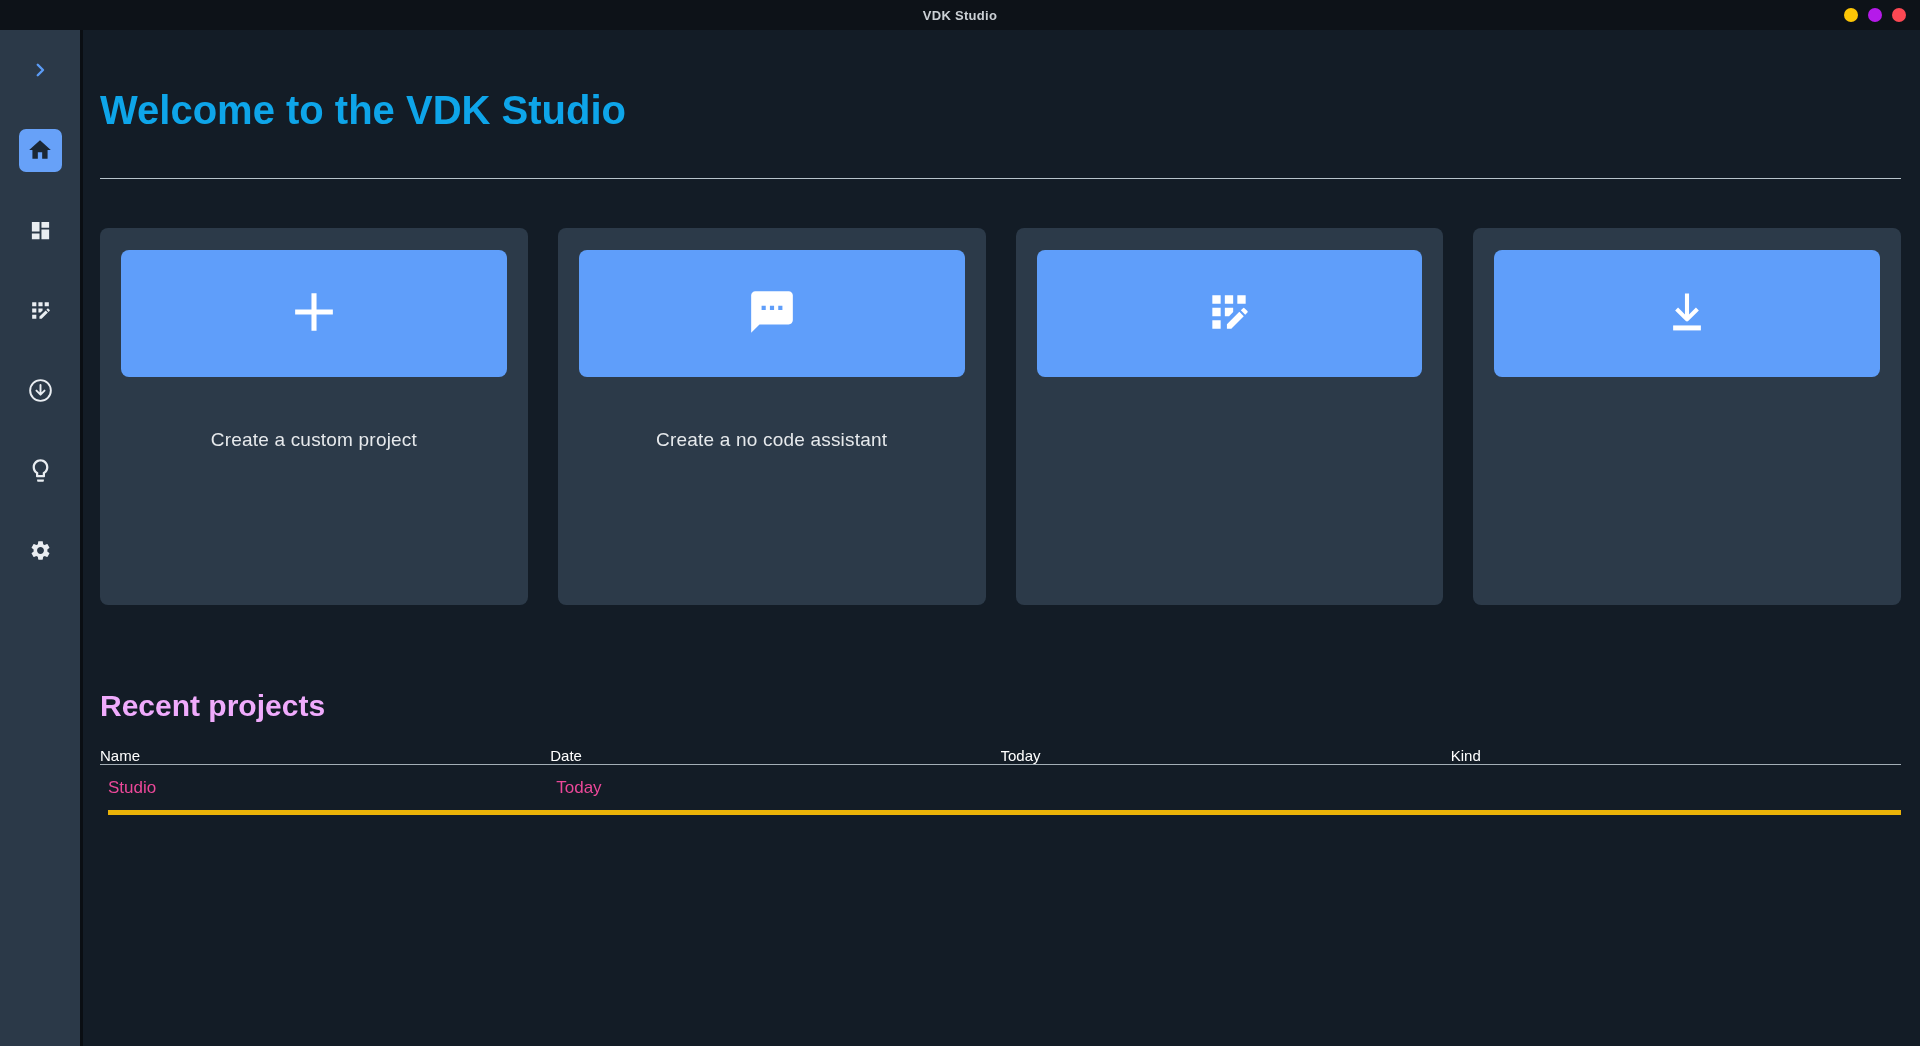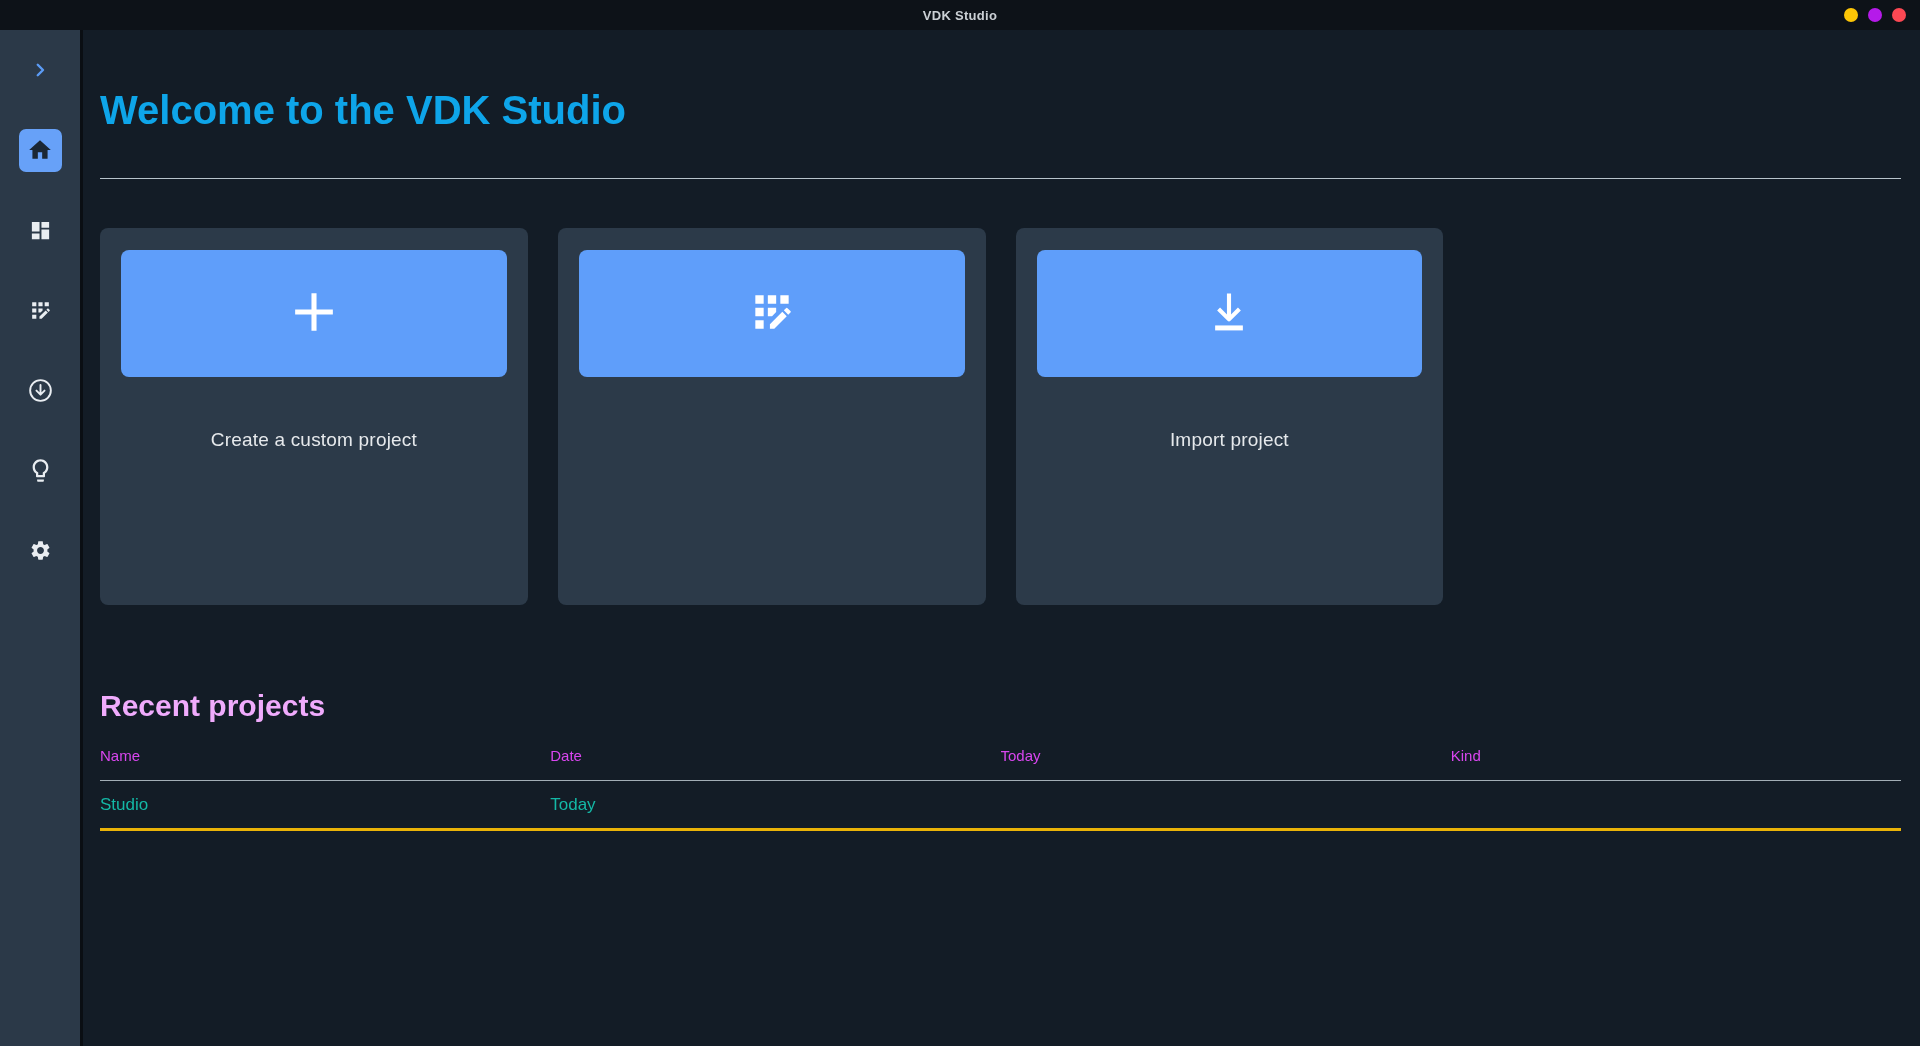--- a/index.html
+++ b/index.html
@@ -66,27 +66,27 @@
   .card-label{
     margin-top:52px;text-align:center;color:#e6e9ec;font-size:19px;letter-spacing:.2px;
   }
   
   .section-title{
     margin:84px 0 0;color:#f0abfc;font-size:30px;font-weight:bold;line-height:34px;
   }
   .table{margin-top:10px;}
   .thead{
     display:grid;grid-template-columns:repeat(4,1fr);
-    padding:14px 0 16px;border-bottom:1px solid #a3aeb6;
-    color:#d946ef;font-size:15px;
+    padding:14px 0 0;border-bottom:1px solid #a3aeb6;
+    color:#ffffff;font-size:15px;
   }
   .trow{
     display:grid;grid-template-columns:repeat(4,1fr);
-    height:50px;align-items:center;border-bottom:3px solid #eab308;
-    color:#14b8a6;font-size:17px;cursor:pointer;
+    height:50px;align-items:center;border-bottom:5px solid #eab308;
+    color:#ec4899;font-size:17px;cursor:pointer;margin-left:8px;
   }
   .cell{padding-right:12px;white-space:nowrap;overflow:hidden;text-overflow:ellipsis;}
 </style>
 </head>
 <body>
 
 <div class="titlebar">
   <span class="titlebar-title">VDK Studio</span>
   <div class="window-dots">
     <span class="dot yellow"></span>
@@ -168,41 +168,50 @@
         <div class="card-button">
           <span>
             <svg width="58" height="58" viewBox="0 0 24 24">
                 <path d="M12 4.2v15.6M4.2 12h15.6" fill="none" stroke="#ffffff" stroke-width="2.1"></path>
               </svg>
           </span>
         </div>
         <div class="card-label">Create a custom project</div>
       </div>
 
+      <div class="card">
+        <div class="card-button">
+          <span>
+            <svg width="50" height="50" viewBox="0 0 24 24" fill="#ffffff" fill-rule="evenodd">
+                <path d="M20 2H4c-1.1 0-2 .9-2 2v18l4-4h14c1.1 0 2-.9 2-2V4c0-1.1-.9-2-2-2zM9 11H7V9h2v2zm4 0h-2V9h2v2zm4 0h-2V9h2v2z"></path>
+              </svg>
+          </span>
+        </div>
+        <div class="card-label">Create a no code assistant</div>
+      </div>
 
       <div class="card">
         <div class="card-button">
           <span>
             <svg width="50" height="50" viewBox="0 0 24 24" fill="#ffffff">
                 <path d="M10 4h4v4h-4zM4 16h4v4H4zM4 10h4v4H4zM4 4h4v4H4zM16 4h4v4h-4zM11 17.86V20h2.1l5.98-5.97-2.12-2.12-5.96 5.95zM14 12.03V10h-4v4h2.03l1.97-1.97zM20.85 11.56l-1.41-1.41a.49.49 0 0 0-.71 0l-1.06 1.06 2.12 2.12 1.06-1.06c.2-.2.2-.51 0-.71z"></path>
               </svg>
           </span>
         </div>
       </div>
 
       <div class="card">
         <div class="card-button">
           <span>
             <svg width="52" height="52" viewBox="0 0 24 24">
                 <path d="M12 3.5V15M7.2 10.6l4.8 4.8 4.8-4.8" fill="none" stroke="#ffffff" stroke-width="1.9" stroke-linejoin="round"></path>
                 <rect x="5.6" y="18.2" width="12.8" height="2.3" fill="#ffffff"></rect>
               </svg>
           </span>
         </div>
-        <div class="card-label">Import project</div>
       </div>
     </div>
 
     <h2 class="section-title">Recent projects</h2>
 
     <div class="table">
       <div class="thead">
         <div class="cell">Name</div>
         <div class="cell">Date</div>
         <div class="cell">Today</div>

